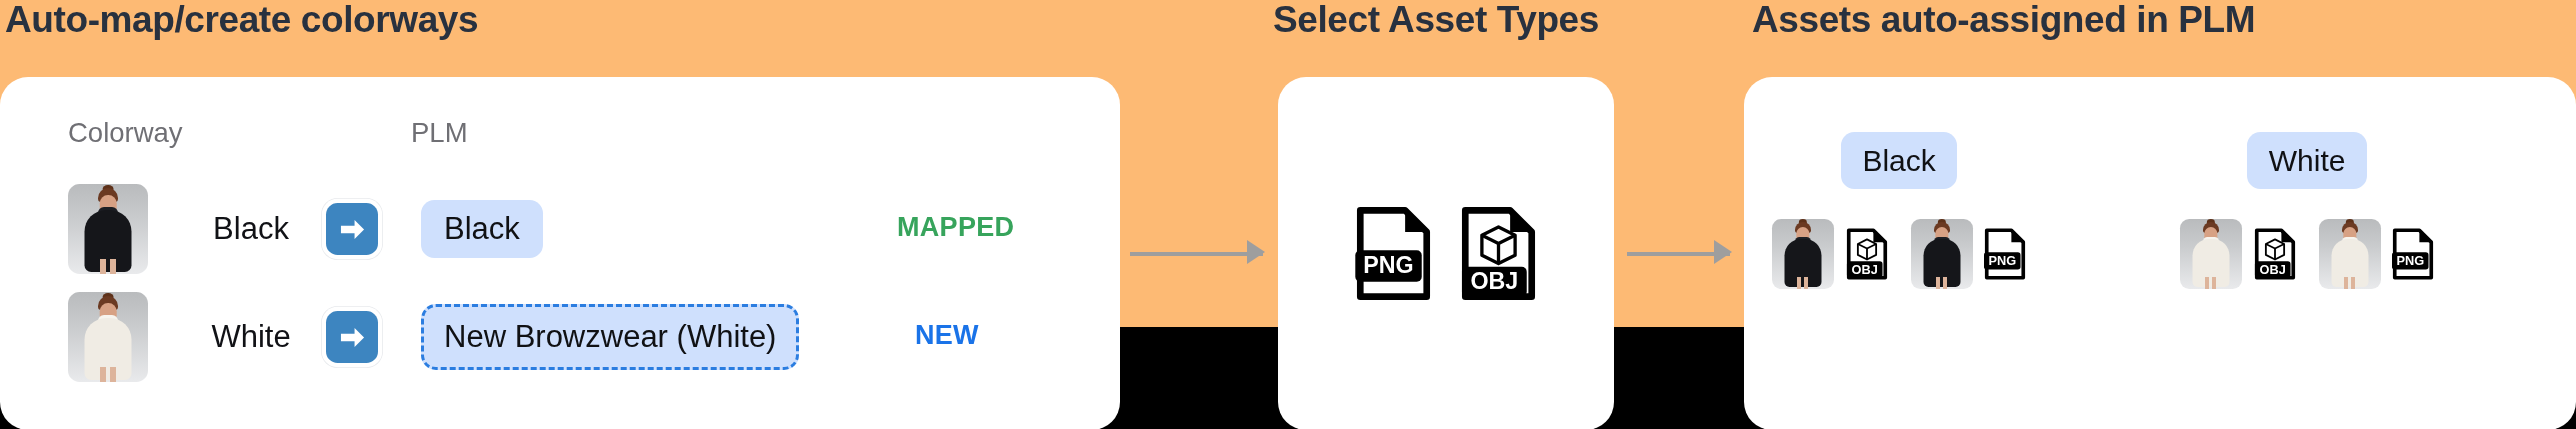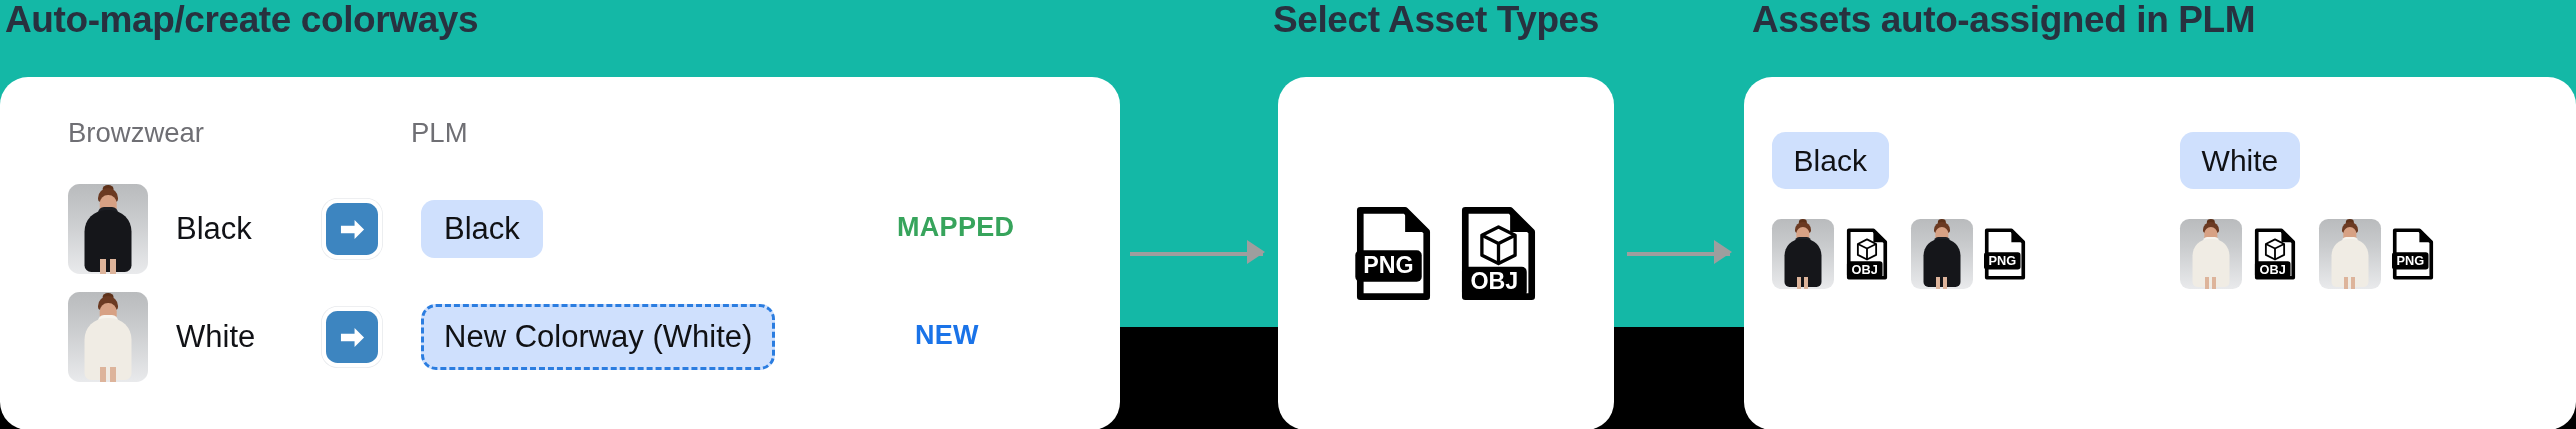--- a/index.html
+++ b/index.html
@@ -2,21 +2,21 @@
 <html style="font-size:13.3px"><head>
 <meta charset="utf-8">
 <style>
   html,body{margin:0;padding:0;background:#000;}
   body{
     width:2576px;height:429px;overflow:hidden;
     font-family:"Liberation Sans","DejaVu Sans",sans-serif;
     background:#000000;
     -webkit-font-smoothing:antialiased;
   }
-  .stage{position:relative;width:2576px;height:327px;background:#14b8a6;}
+  .stage{position:relative;width:2576px;height:327px;background:#fdba74;text-align:center;}
 
   
   .panel-title{
     position:absolute;top:-1.7px;
     font-size:37px;font-weight:700;letter-spacing:-0.4px;
     color:#28313f;white-space:nowrap;line-height:43px;
   }
   #title-1{left:5px;}
   #title-2{left:1273px;}
   #title-3{left:1752px;}
@@ -154,21 +154,21 @@
 <body>
 
 <div class="stage">
 
   <div class="panel-title" id="title-1">Auto-map/create colorways</div>
   <div class="panel-title" id="title-2">Select Asset Types</div>
   <div class="panel-title" id="title-3">Assets auto-assigned in PLM</div>
 
   <div class="card" id="card-map">
 
-    <div class="col-head" id="col-browzwear">Browzwear</div>
+    <div class="col-head" id="col-browzwear">Colorway</div>
     <div class="col-head" id="col-plm">PLM</div>
 
     <div class="map-row" id="row-black" style="padding-left:68px;">
       <div class="thumb dark">
         <span class="bun"></span>
           <span class="hair"></span>
           <span class="head"></span>
         <span class="collar"></span>
           <span class="dress"></span>
         <span class="legL"></span>
@@ -192,21 +192,21 @@
           <span class="dress"></span>
         <span class="legL"></span>
           <span class="legR"></span>
       </div>
       <div class="row-label">White</div>
       <div class="arrow-badge">
         <svg width="33" height="33" viewBox="0 0 40 40" aria-hidden="true">
           <path d="M6 15.5 H22.5 V8.5 L34 20 L22.5 31.5 V24.5 H6 Z" fill="#ffffff"></path>
         </svg>
       </div>
-      <div class="chip" id="chip-new">New Colorway (White)</div>
+      <div class="chip" id="chip-new">New Browzwear (White)</div>
     </div>
 
     <div class="status" id="status-mapped" style="position:absolute;left:897px;top:135px;">MAPPED</div>
     <div class="status" id="status-new" style="position:absolute;left:915px;top:243px;">NEW</div>
   </div>
 
   <div class="connector" id="conn-1">
     <span class="bar"></span>
       <span class="head"></span>
   </div>

